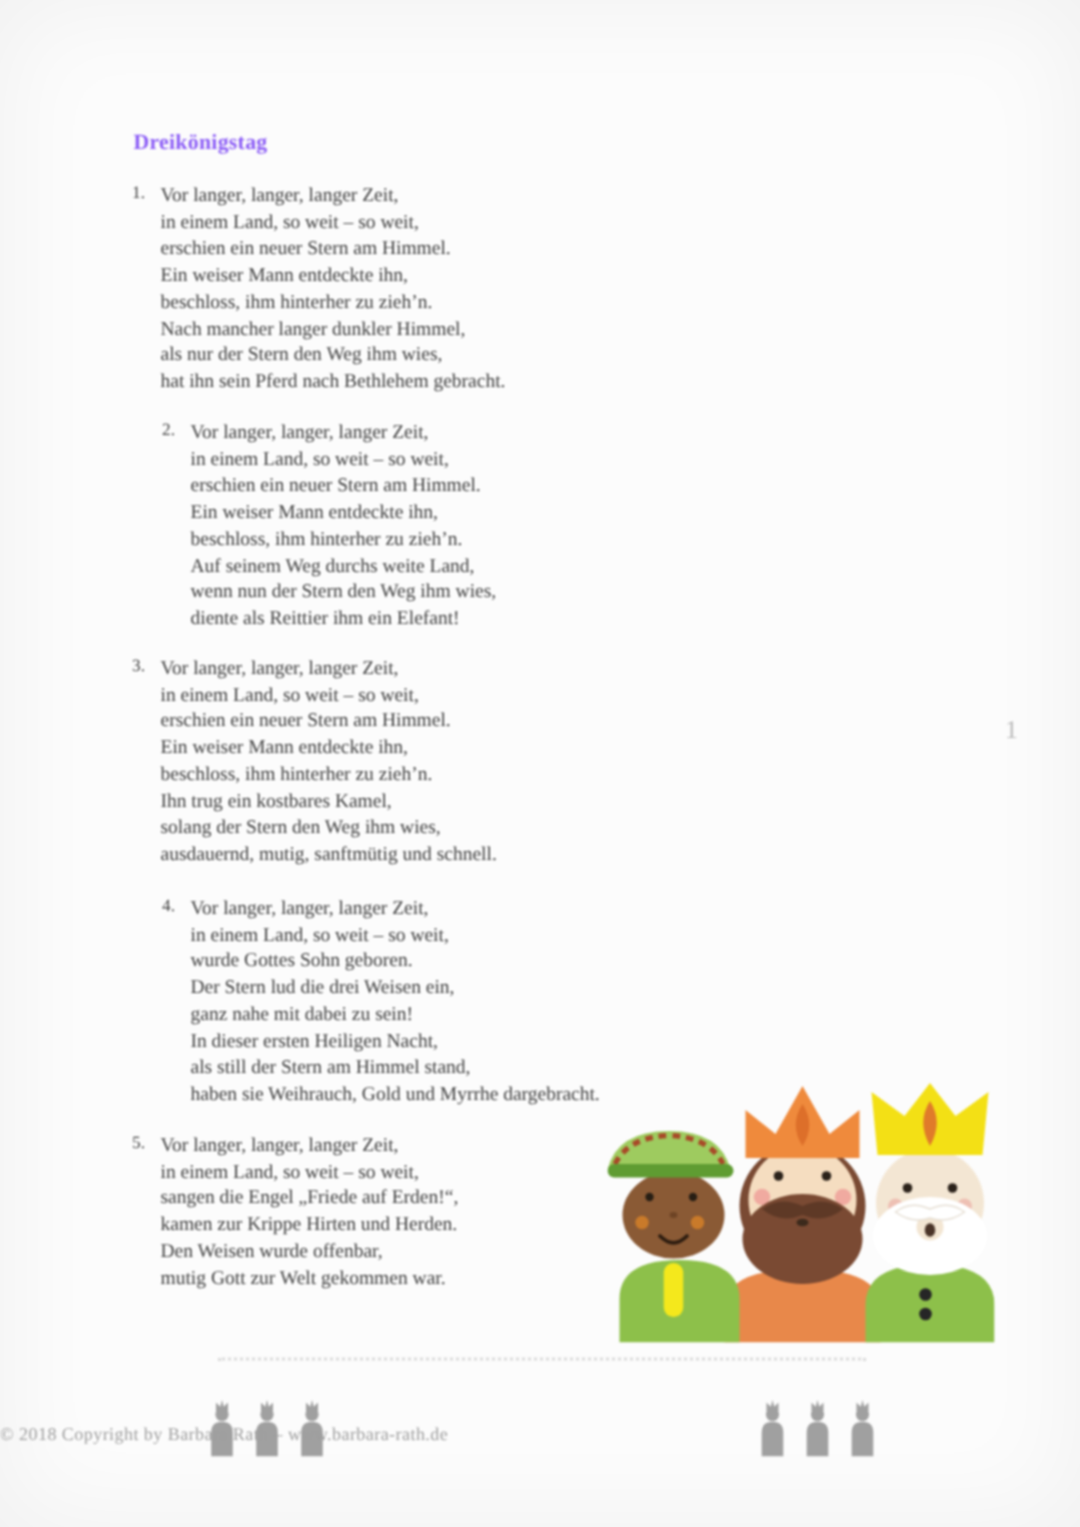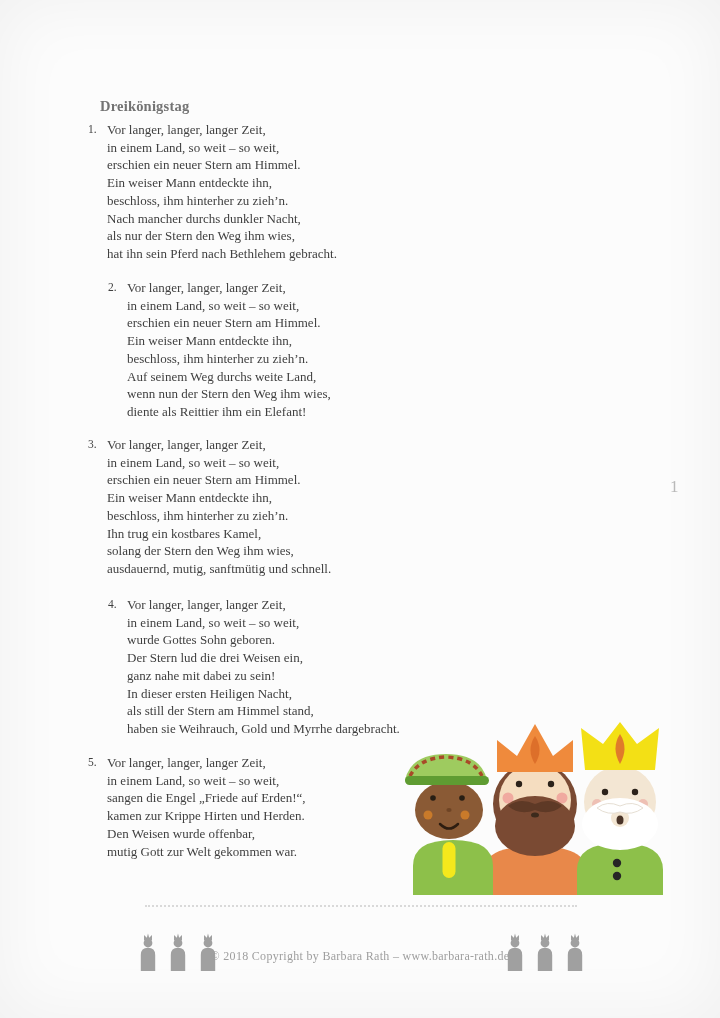--- a/index.html
+++ b/index.html
@@ -4,22 +4,22 @@
 <style>
   html,body{margin:0;padding:0;background:#e9e9e9;}
   #page{
     position:relative;width:720px;height:1018px;margin:0 auto;
     background:#fcfcfc;overflow:hidden;
     box-shadow:inset 0 0 70px rgba(0,0,0,0.05);
     font-family:"Liberation Serif","DejaVu Serif",serif;
   }
   #content{position:absolute;inset:0;filter:blur(0.55px);}
   .page-title{
-    position:absolute;top:86px;left:88px;margin:12px;
-    font-size:14.5px;font-weight:bold;color:#737373;letter-spacing:0.2px;
+    position:absolute;top:86px;left:88px;margin:1px;
+    font-size:14.5px;font-weight:bold;color:#8b5cf6;letter-spacing:0.2px;
   }
   #verses{position:absolute;inset:0;}
   .verse{position:absolute;left:88px;display:flex;color:#3f3f3f;}
   .verse:nth-child(even){left:108px;}
   .verse:nth-child(1){top:121px;}
   .verse:nth-child(2){top:279px;}
   .verse:nth-child(3){top:436px;}
   .verse:nth-child(4){top:596px;}
   .verse:nth-child(5){top:754px;}
   .verse-number{width:19px;font-size:11.5px;line-height:17.7px;}
@@ -30,42 +30,42 @@
   }
   .illustration{position:absolute;left:405px;top:720px;width:258px;height:175px;}
   .divider{
     position:absolute;left:145px;top:905px;width:432px;height:0;
     border-top:2.5px dotted #d9d9d9;
   }
   .kings-row{position:absolute;top:931px;display:flex;gap:10px;}
   .kings-row.left{left:138px;}
   .kings-row.right{left:505px;}
   .copyright{
-    position:absolute;left:0;top:949px;width:720px;text-align:center;
+    position:absolute;left:0;top:949px;width:720px;text-align:left;
     font-size:12px;color:#9e9e9e;letter-spacing:0.3px;
   }
 </style>
 </head>
 <body>
 
 <div id="page">
   <div id="content">
 
     <h1 class="page-title">Dreikönigstag</h1>
 
     <div id="verses">
         <div class="verse">
           <span class="verse-number">1.</span>
           <div class="verse-lines">
             <div class="verse-line">Vor langer, langer, langer Zeit,</div>
             <div class="verse-line">in einem Land, so weit – so weit,</div>
             <div class="verse-line">erschien ein neuer Stern am Himmel.</div>
             <div class="verse-line">Ein weiser Mann entdeckte ihn,</div>
             <div class="verse-line">beschloss, ihm hinterher zu zieh’n.</div>
-            <div class="verse-line">Nach mancher durchs dunkler Nacht,</div>
+            <div class="verse-line">Nach mancher langer dunkler Himmel,</div>
             <div class="verse-line">als nur der Stern den Weg ihm wies,</div>
             <div class="verse-line">hat ihn sein Pferd nach Bethlehem gebracht.</div>
           </div>
         </div>
         <div class="verse">
           <span class="verse-number">2.</span>
           <div class="verse-lines">
             <div class="verse-line">Vor langer, langer, langer Zeit,</div>
             <div class="verse-line">in einem Land, so weit – so weit,</div>
             <div class="verse-line">erschien ein neuer Stern am Himmel.</div>

